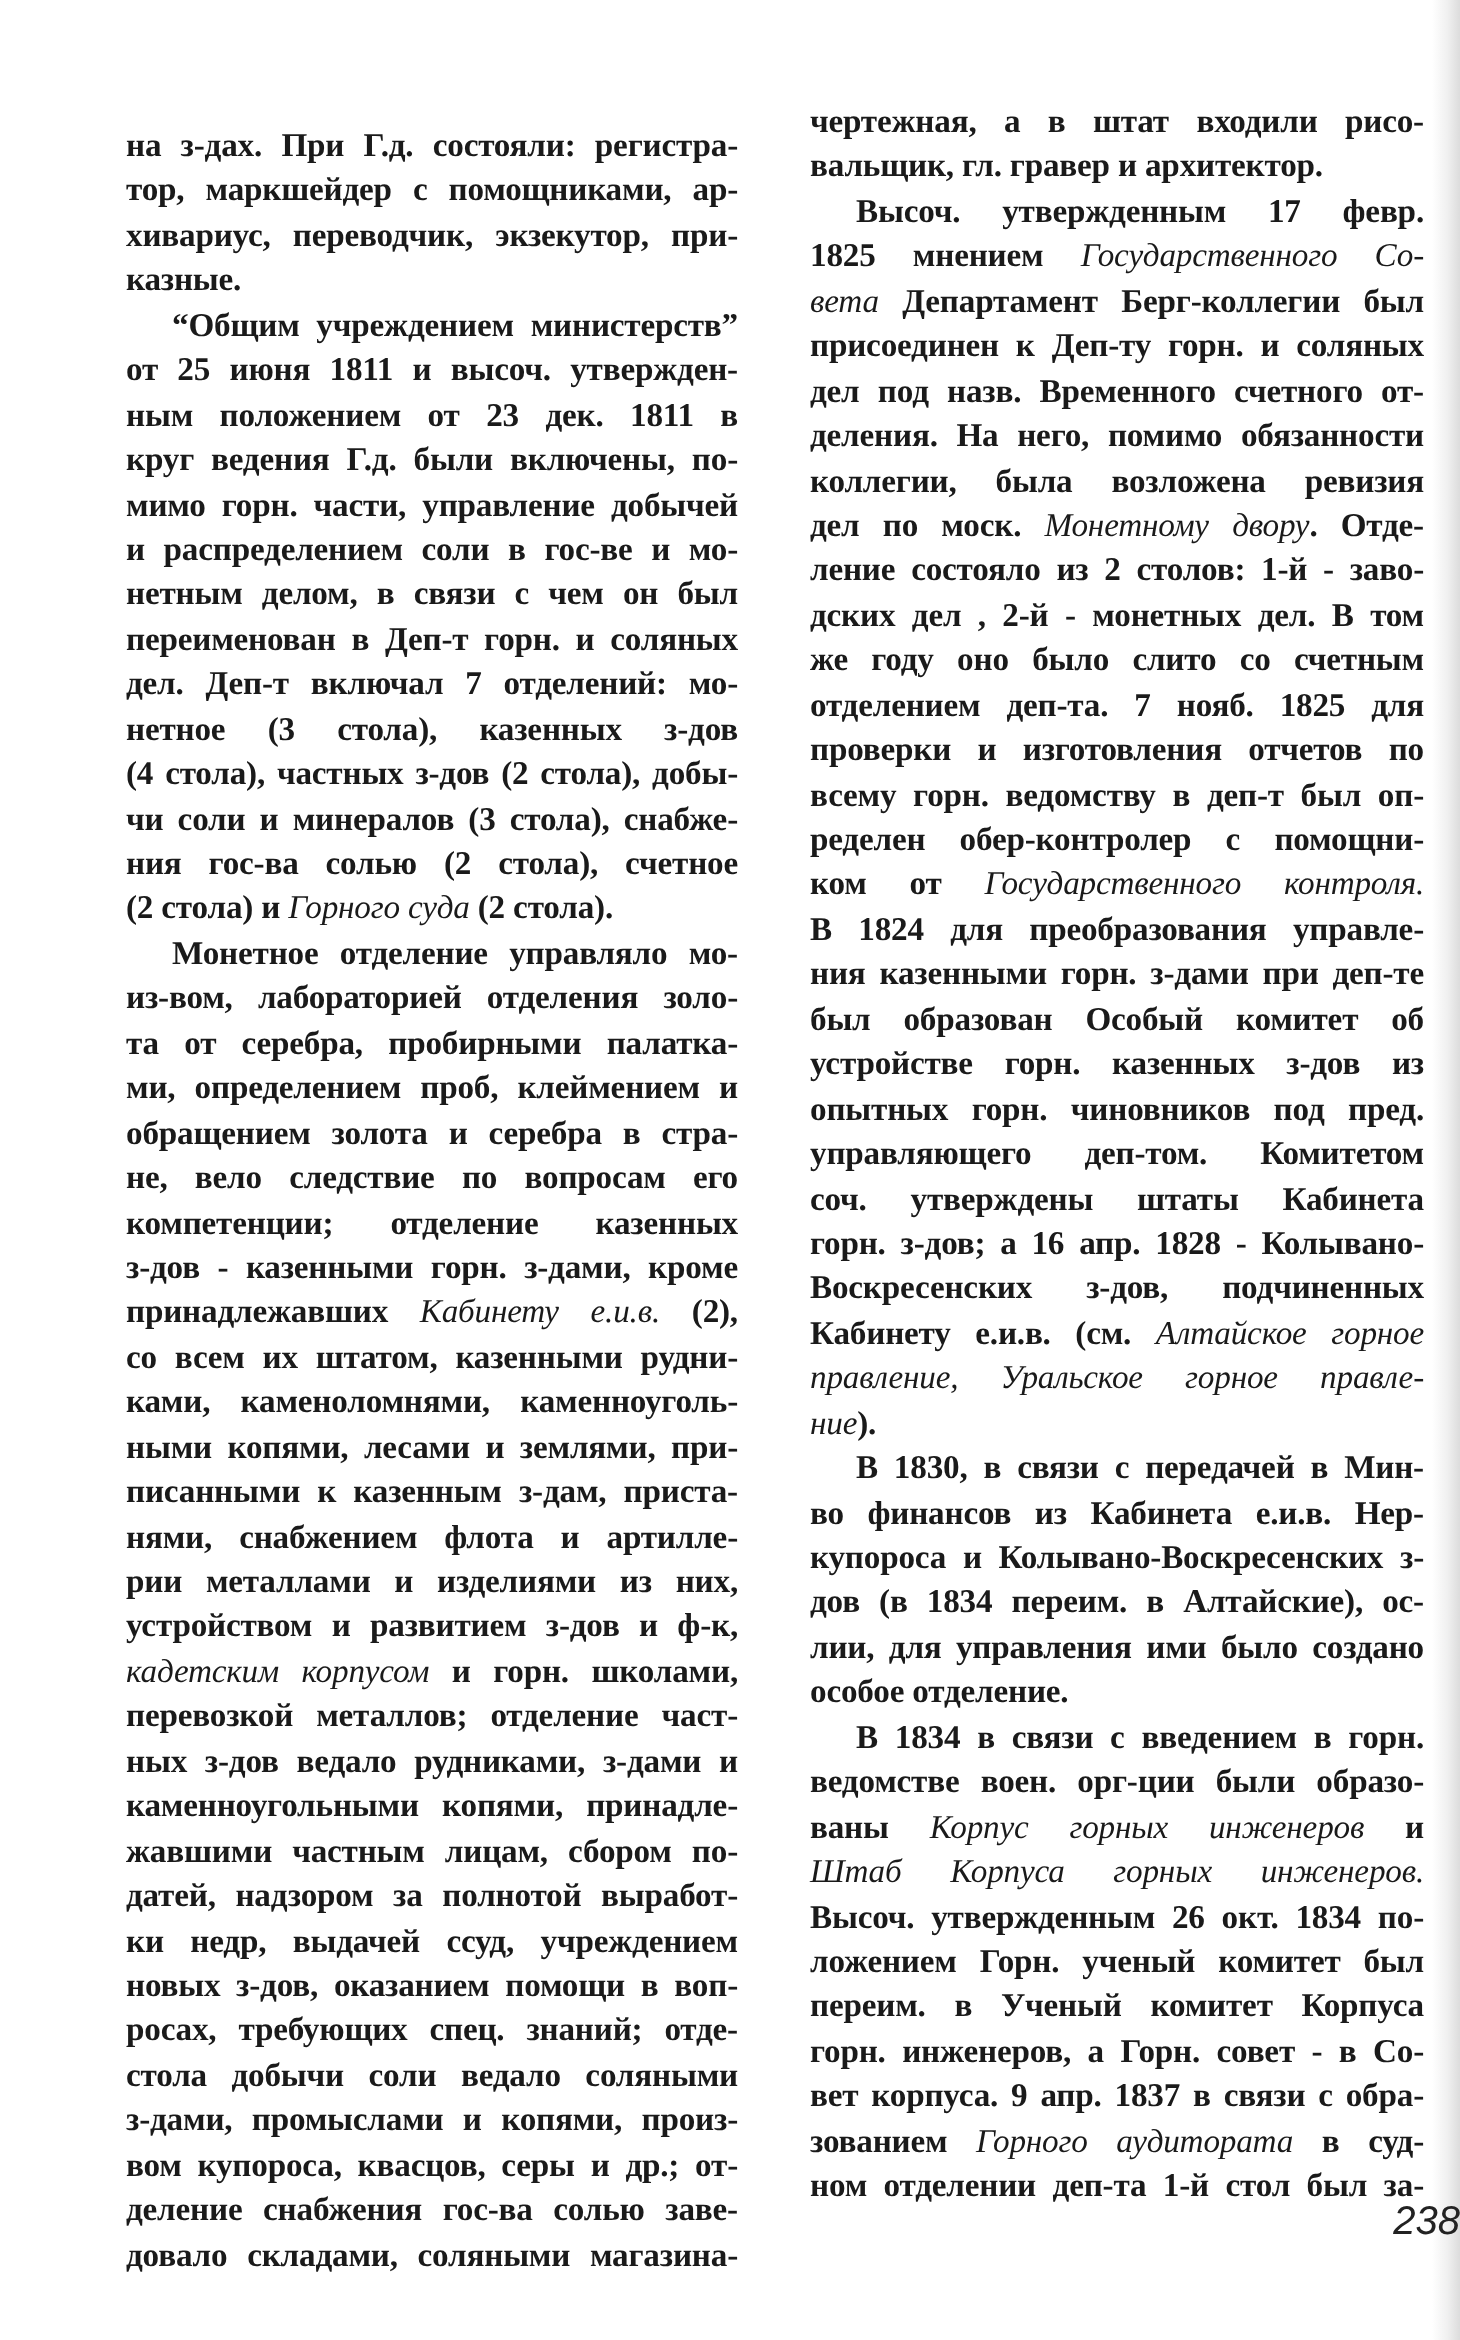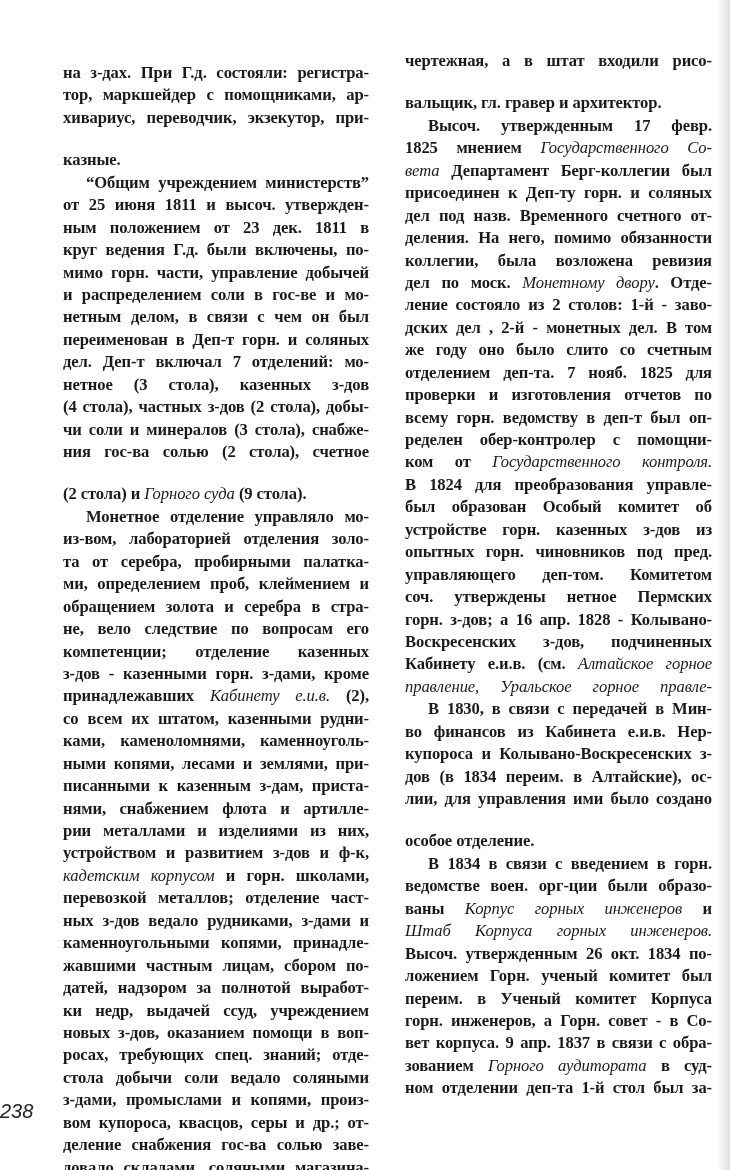--- a/index.html
+++ b/index.html
@@ -20,26 +20,26 @@
     line-height:22.45px;
     font-weight:bold;
     letter-spacing:-0.1px;
   }
   .col-left { left:63px; top:62px; width:306px; }
   .col-right { left:405px; top:50px; width:307px; }
   .line {
     display:block; white-space:nowrap; height:22.45px;
     text-align:justify; text-align-last:justify;
   }
-  .line.last { text-align-last:left;margin-top:20px; }
+  .line.last { text-align-last:left; }
   .line.indent { padding-left:23px; }
   .it { font-style:italic; font-weight:normal; }
   .page-num {
     position:absolute; left:0; width:730px; top:1100px;
-    text-align:left; font-style:italic; font-size:20px;
+    text-align:right; font-style:italic; font-size:20px;
     font-family:"Liberation Sans","DejaVu Sans",sans-serif;
     color:#222;
   }
 </style>
 </head>
 <body>
 
 <div class="edge"></div>
 
 <div class="col col-left" id="col-left">
@@ -53,21 +53,21 @@
     <span class="line">круг ведения Г.д. были включены, по-</span>
     <span class="line">мимо горн. части, управление добычей</span>
     <span class="line">и распределением соли в гос-ве и мо-</span>
     <span class="line">нетным делом, в связи с чем он был</span>
     <span class="line">переименован в Деп-т горн. и соляных</span>
     <span class="line">дел. Деп-т включал 7 отделений: мо-</span>
     <span class="line">нетное (3 стола), казенных з-дов</span>
     <span class="line">(4 стола), частных з-дов (2 стола), добы-</span>
     <span class="line">чи соли и минералов (3 стола), снабже-</span>
     <span class="line">ния гос-ва солью (2 стола), счетное</span>
-    <span class="line last"><span>(2 стола) и </span><span class="it">Горного суда</span><span> (9 стола).</span></span>
+    <span class="line last"><span>(2 стола) и </span><span class="it">Горного суда</span><span> (2 стола).</span></span>
     <span class="line indent">Монетное отделение управляло мо-</span>
     <span class="line">из-вом, лабораторией отделения золо-</span>
     <span class="line">та от серебра, пробирными палатка-</span>
     <span class="line">ми, определением проб, клеймением и</span>
     <span class="line">обращением золота и серебра в стра-</span>
     <span class="line">не, вело следствие по вопросам его</span>
     <span class="line">компетенции; отделение казенных</span>
     <span class="line">з-дов - казенными горн. з-дами, кроме</span>
     <span class="line"><span>принадлежавших </span><span class="it">Кабинету е.и.в.</span><span> (2),</span></span>
     <span class="line">со всем их штатом, казенными рудни-</span>
@@ -105,29 +105,31 @@
     <span class="line"><span>дел по моск. </span><span class="it">Монетному двору</span><span>. Отде-</span></span>
     <span class="line">ление состояло из 2 столов: 1-й - заво-</span>
     <span class="line">дских дел , 2-й - монетных дел. В том</span>
     <span class="line">же году оно было слито со счетным</span>
     <span class="line">отделением деп-та. 7 нояб. 1825 для</span>
     <span class="line">проверки и изготовления отчетов по</span>
     <span class="line">всему горн. ведомству в деп-т был оп-</span>
     <span class="line">ределен обер-контролер с помощни-</span>
     <span class="line"><span>ком от </span><span class="it">Государственного контроля.</span></span>
     <span class="line">В 1824 для преобразования управле-</span>
+    <span class="line">ния казенными горн. з-дами при деп-те</span>
     <span class="line">был образован Особый комитет об</span>
     <span class="line">устройстве горн. казенных з-дов из</span>
     <span class="line">опытных горн. чиновников под пред.</span>
     <span class="line">управляющего деп-том. Комитетом</span>
-    <span class="line">соч. утверждены нетное Пермских</span>
+    <span class="line">соч. утверждены штаты Кабинета</span>
     <span class="line">горн. з-дов; а 16 апр. 1828 - Колывано-</span>
     <span class="line">Воскресенских з-дов, подчиненных</span>
     <span class="line"><span>Кабинету е.и.в. (см. </span><span class="it">Алтайское горное</span></span>
     <span class="line"><span class="it">правление, Уральское горное правле-</span></span>
+    <span class="line last"><span class="it">ние</span><span>).</span></span>
     <span class="line indent">В 1830, в связи с передачей в Мин-</span>
     <span class="line">во финансов из Кабинета е.и.в. Нер-</span>
     <span class="line">купороса и Колывано-Воскресенских з-</span>
     <span class="line">дов (в 1834 переим. в Алтайские), ос-</span>
     <span class="line">лии, для управления ими было создано</span>
     <span class="line last">особое отделение.</span>
     <span class="line indent">В 1834 в связи с введением в горн.</span>
     <span class="line">ведомстве воен. орг-ции были образо-</span>
     <span class="line"><span>ваны </span><span class="it">Корпус горных инженеров</span><span> и</span></span>
     <span class="line"><span class="it">Штаб Корпуса горных инженеров.</span></span>

